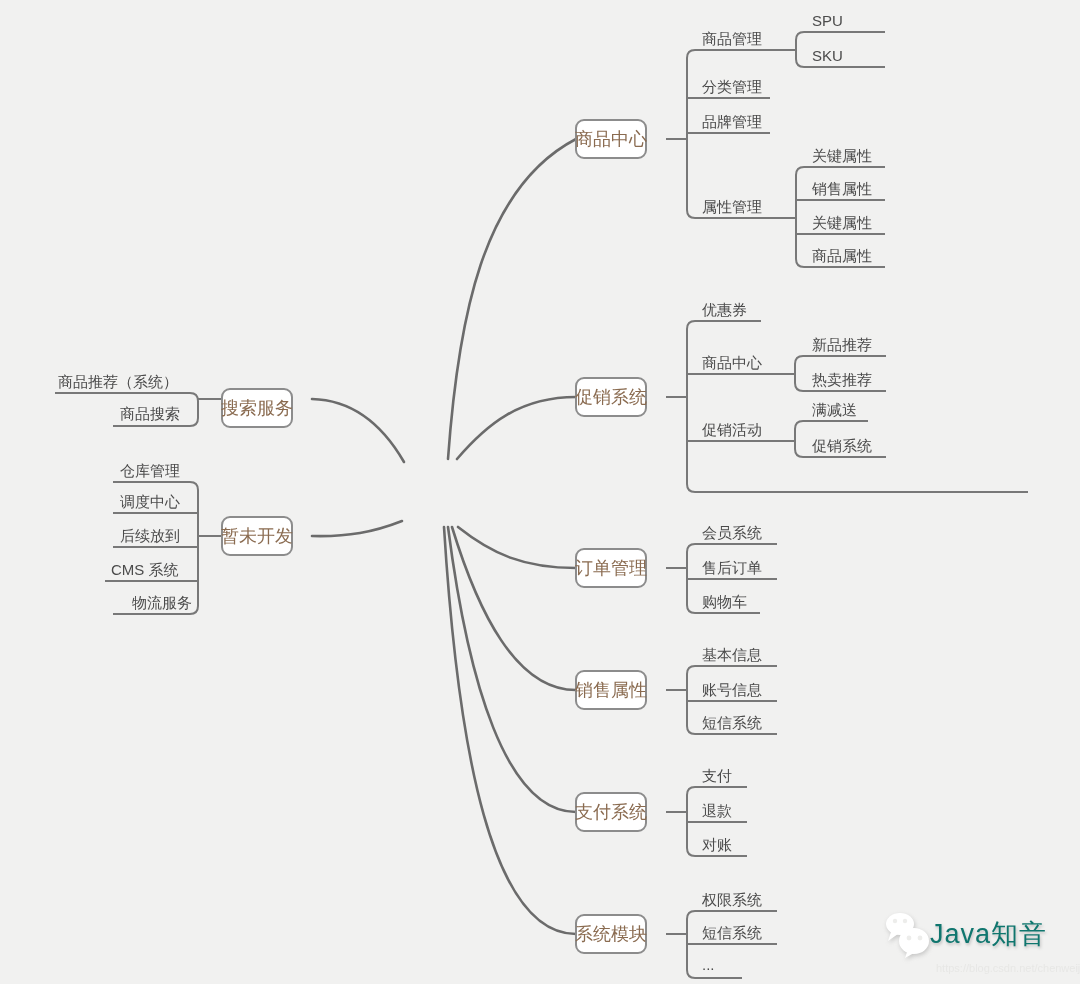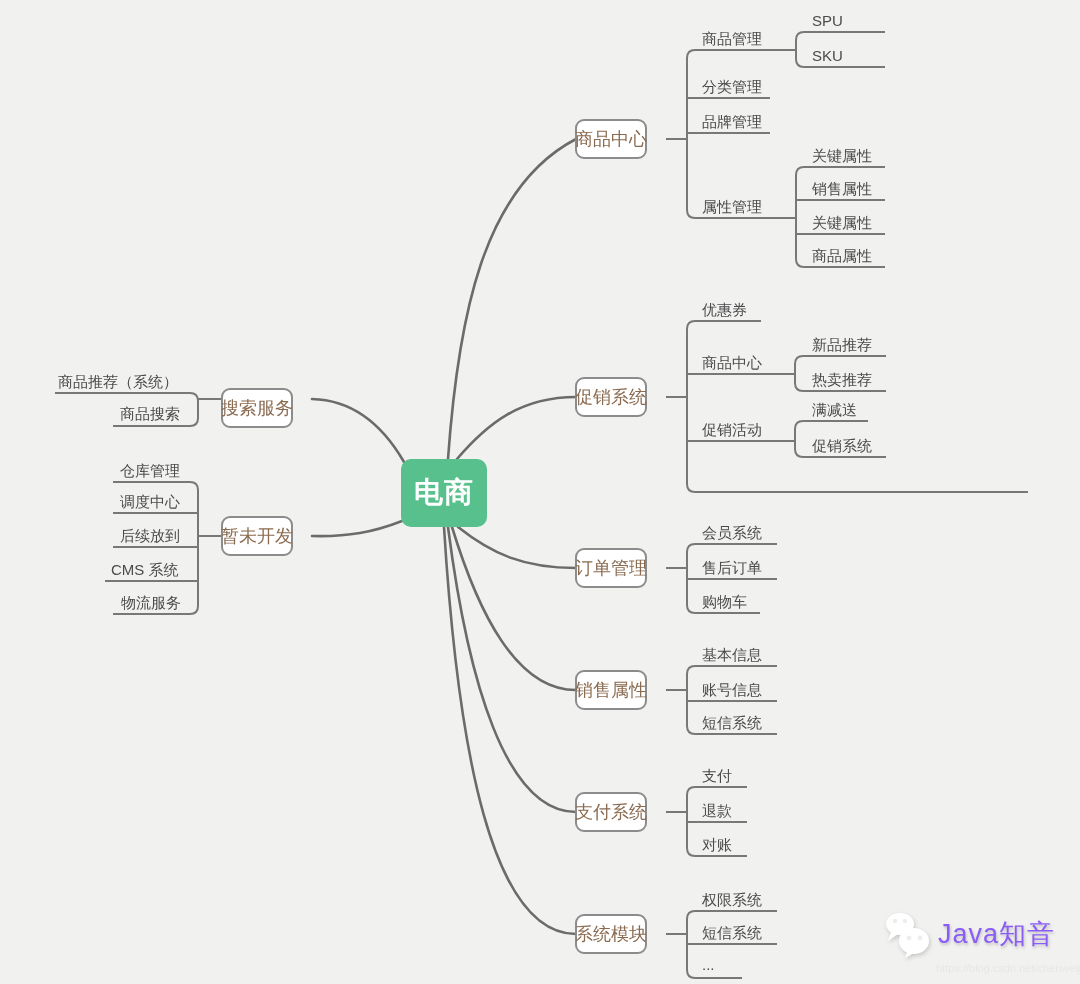--- a/index.html
+++ b/index.html
@@ -24,21 +24,21 @@
     color:#8a6b50;font-size:18px;white-space:nowrap;
   }
   .leaf{
     position:absolute;height:20px;line-height:20px;
     color:#4b4b4b;font-size:15px;white-space:nowrap;
   }
   .watermark{position:absolute;left:884px;top:910px;width:196px;height:70px;}
   .wm-row{display:flex;align-items:center;}
   .wm-icon{filter:drop-shadow(1px 2px 2px rgba(120,120,120,0.35));}
   .wm-text{
-    margin-left:8px;font-size:27px;color:#8b5cf6;letter-spacing:1px;
+    font-size:27px;color:#0f766e;letter-spacing:1px;
     text-shadow:1px 2px 3px rgba(130,130,130,0.45);
   }
   .wm-url{
     position:absolute;left:52px;top:52px;font-size:11px;color:#e7e7e5;
     white-space:nowrap;
   }
 </style>
 </head>
 <body>
 
@@ -90,21 +90,20 @@
     <path class="bracket" d="M198,399 H221"></path>
     <path class="bracket" d="M55,393 H190 Q198,393 198,401 V418 Q198,426 190,426 H113"></path>
 
     <path class="bracket" d="M198,536 H221"></path>
     <path class="bracket" d="M113,482 H190 Q198,482 198,490 V606 Q198,614 190,614 H113"></path>
     <path class="bracket" d="M113,513 H198"></path>
     <path class="bracket" d="M113,547 H198"></path>
     <path class="bracket" d="M105,581 H198"></path>
   </svg>
 
-  <div class="root-node">电商</div>
 
   <div class="topic" style="left:575px;top:119px">商品中心</div>
   <div class="topic" style="left:575px;top:377px">促销系统</div>
   <div class="topic" style="left:575px;top:548px">订单管理</div>
   <div class="topic" style="left:575px;top:670px">销售属性</div>
   <div class="topic" style="left:575px;top:792px">支付系统</div>
   <div class="topic" style="left:575px;top:914px">系统模块</div>
 
   <div class="topic" style="left:221px;top:388px">搜索服务</div>
   <div class="topic" style="left:221px;top:516px">暂未开发</div>
@@ -144,21 +143,21 @@
   <div class="leaf" style="left:702px;top:923px">短信系统</div>
   <div class="leaf" style="left:702px;top:955px">...</div>
 
   <div class="leaf" style="left:58px;top:372px">商品推荐（系统）</div>
   <div class="leaf" style="left:120px;top:404px">商品搜索</div>
 
   <div class="leaf" style="left:120px;top:461px">仓库管理</div>
   <div class="leaf" style="left:120px;top:492px">调度中心</div>
   <div class="leaf" style="left:120px;top:526px">后续放到</div>
   <div class="leaf" style="left:111px;top:560px">CMS 系统</div>
-  <div class="leaf" style="left:121px;top:593px">物流服务</div>
+  <div class="leaf" style="left:132px;top:593px">物流服务</div>
 
   <div class="watermark">
     <div class="wm-row">
       <svg class="wm-icon" width="46" height="48" viewBox="0 0 46 48" xmlns="http://www.w3.org/2000/svg">
         <g fill="#ffffff">
           <ellipse cx="16" cy="14" rx="14" ry="11"></ellipse>
           <path d="M7,22 L4,31 L14,24 Z"></path>
           <ellipse cx="30" cy="31" rx="15" ry="13"></ellipse>
           <path d="M23,42 L21,48 L30,43 Z"></path>
         </g>

